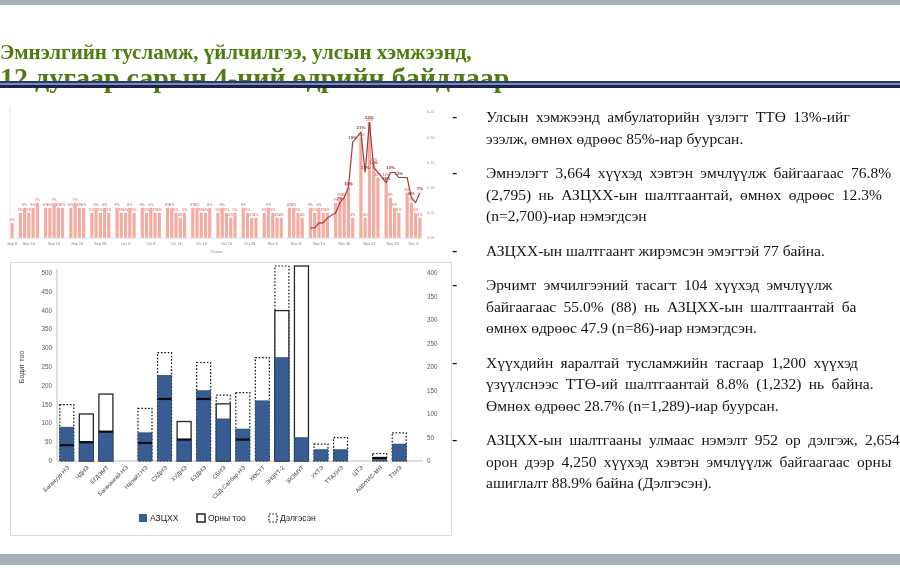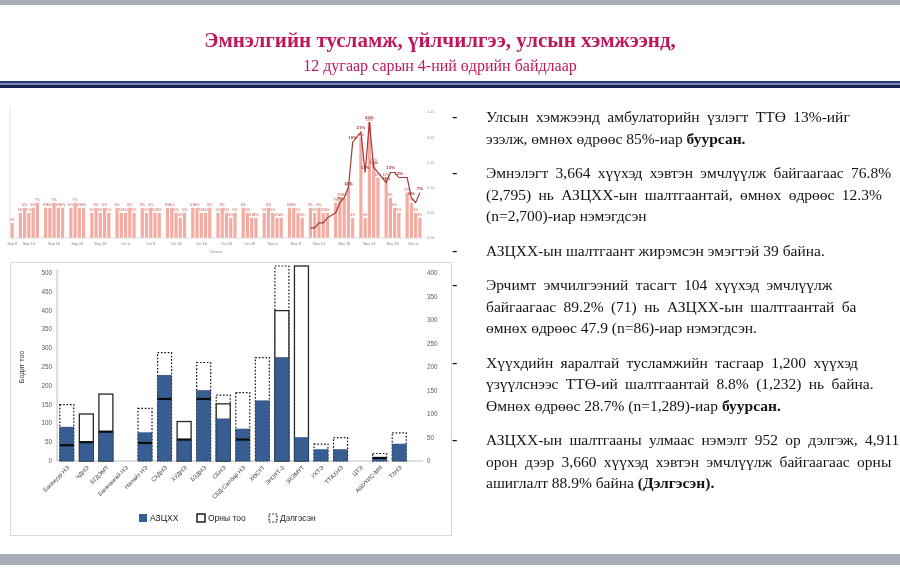--- a/index.html
+++ b/index.html
@@ -1,35 +1,35 @@
 <!DOCTYPE html>
 <html><head>
 <meta charset="utf-8">
 <style>
   html,body{margin:0;padding:0;background:#fff;}
   .page{position:relative;width:900px;height:568px;overflow:hidden;background:#ffffff;
         font-family:"Liberation Serif",serif;}
   .band{position:absolute;left:0;width:100%;}
   .band.top{top:0;height:5px;background:#a9afb9;}
   .band.bottom{top:554px;height:11px;background:#a9afb9;}
-  .title-wrap{position:absolute;top:27px;left:0;width:880px;text-align:center;color:#be185d;}
+  .title-wrap{position:absolute;top:39px;left:0;width:880px;text-align:left;color:#4d7c0f;}
   .t1{font-size:21px;font-weight:bold;line-height:26px;}
-  .t2{font-size:16px;font-weight:normal;line-height:25px;}
+  .t2{font-size:28px;font-weight:bold;line-height:25px;}
   .rule{position:absolute;top:81px;left:0;width:100%;height:7px;
         background:linear-gradient(#2a3a70 0 2px,#7d8bb8 2px 4px,#16254f 4px 7px);}
   .top-chart{position:absolute;left:0;top:98px;width:458px;height:162px;}
   .bottom-chart{position:absolute;left:10px;top:262px;width:440px;height:272px;
         border:1px solid #d9d9d9;background:#fff;}
   .bullets{position:absolute;left:452px;top:106px;width:470px;color:#131313;}
   .bullet{display:flex;margin-bottom:13px;}
   .bullet .dash{width:34px;flex:0 0 34px;font-size:16px;line-height:21.5px;}
   .bullet .blines{flex:1;}
   .bline{white-space:nowrap;font-size:15.5px;line-height:21.5px;}
   .bline.just{word-spacing:3.5px;}
-  .bline b{font-weight:bold;}
+  .bline b{font-weight:normal;}
   svg text{font-family:"Liberation Sans",sans-serif;}
 </style>
 </head>
 <body>
 
 <div class="page">
   <div class="band top"></div>
 
   <div class="title-wrap">
     <div class="t1">Эмнэлгийн тусламж, үйлчилгээ, улсын хэмжээнд,</div>
@@ -347,43 +347,43 @@
         <div class="dash">-</div>
         <div class="blines">
           <div class="bline just"><span>Эмнэлэгт 3,664 хүүхэд хэвтэн эмчлүүлж байгаагаас  76.8%</span></div>
           <div class="bline just"><span>(2,795) нь АЗЦХХ-ын шалтгаантай, өмнөх өдрөөс 12.3%</span></div>
           <div class="bline"><span>(n=2,700)-иар нэмэгдсэн</span></div>
         </div>
       </div>
       <div class="bullet">
         <div class="dash">-</div>
         <div class="blines">
-          <div class="bline"><span>АЗЦХХ-ын шалтгаант жирэмсэн эмэгтэй 39 байна.</span></div>
+          <div class="bline"><span>АЗЦХХ-ын шалтгаант жирэмсэн эмэгтэй 77 байна.</span></div>
         </div>
       </div>
       <div class="bullet">
         <div class="dash">-</div>
         <div class="blines">
           <div class="bline just"><span>Эрчимт эмчилгээний тасагт 104 хүүхэд эмчлүүлж</span></div>
-          <div class="bline just"><span>байгаагаас 89.2% (71) нь АЗЦХХ-ын шалтгаантай ба</span></div>
+          <div class="bline just"><span>байгаагаас 55.0% (88) нь АЗЦХХ-ын шалтгаантай ба</span></div>
           <div class="bline"><span>өмнөх өдрөөс 47.9 (n=86)-иар нэмэгдсэн.</span></div>
         </div>
       </div>
       <div class="bullet">
         <div class="dash">-</div>
         <div class="blines">
           <div class="bline just"><span>Хүүхдийн яаралтай тусламжийн тасгаар 1,200 хүүхэд</span></div>
           <div class="bline just"><span>үзүүлснээс ТТӨ-ий шалтгаантай 8.8% (1,232) нь байна.</span></div>
           <div class="bline"><span>Өмнөх өдрөөс 28.7% (n=1,289)-иар </span><b>буурсан.</b></div>
         </div>
       </div>
       <div class="bullet">
         <div class="dash">-</div>
         <div class="blines">
-          <div class="bline just"><span>АЗЦХХ-ын шалтгааны улмаас нэмэлт 952 ор дэлгэж, 4,911</span></div>
-          <div class="bline just"><span>орон дээр 3,660 хүүхэд хэвтэн эмчлүүлж байгаагаас орны</span></div>
+          <div class="bline just"><span>АЗЦХХ-ын шалтгааны улмаас нэмэлт 952 ор дэлгэж, 2,654</span></div>
+          <div class="bline just"><span>орон дээр 4,250 хүүхэд хэвтэн эмчлүүлж байгаагаас орны</span></div>
           <div class="bline"><span>ашиглалт 88.9% байна </span><b>(Дэлгэсэн).</b></div>
         </div>
       </div>
     </div>
 
   <div class="band bottom"></div>
 </div>
 
 </body></html>

